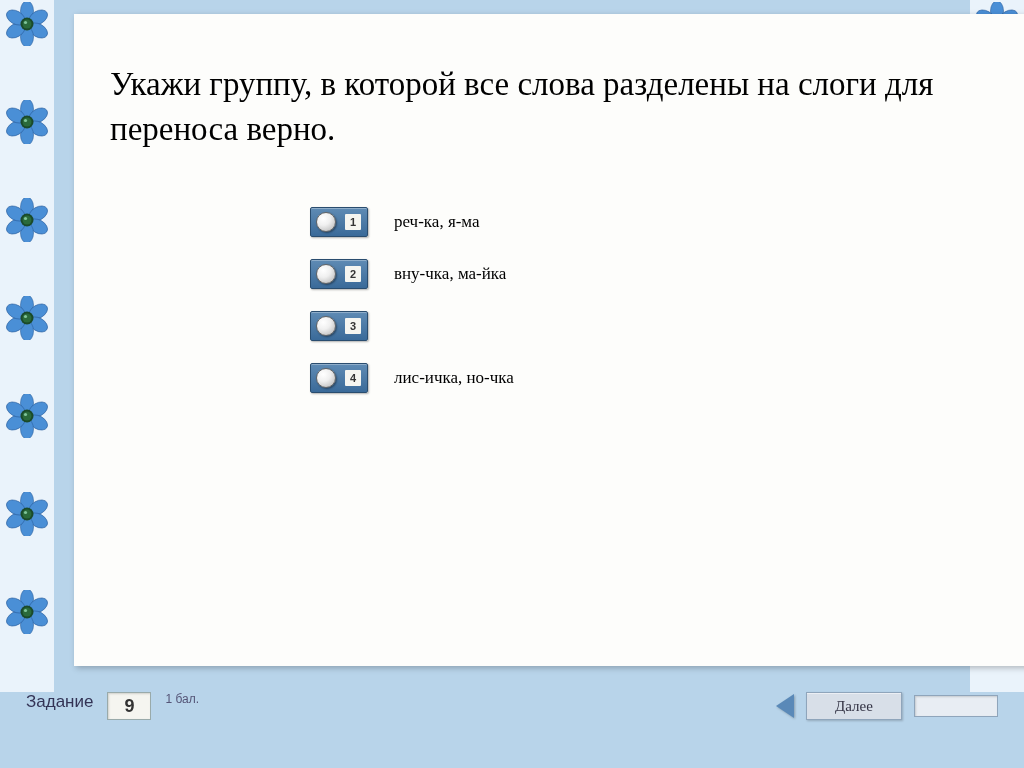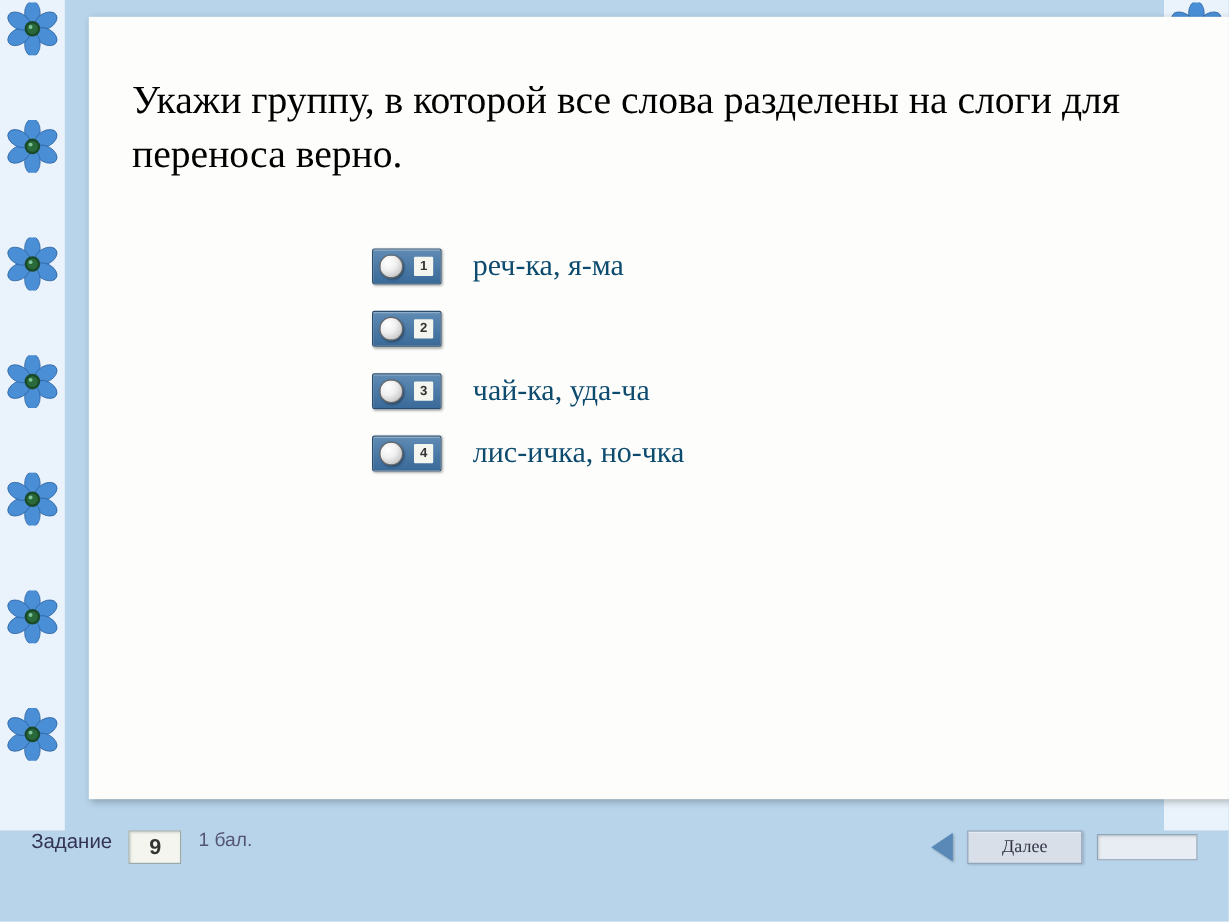--- a/index.html
+++ b/index.html
@@ -82,23 +82,23 @@
     font-family: Arial, sans-serif;
     font-size: 11px;
     font-weight: bold;
     color: #333;
     display: flex;
     align-items: center;
     justify-content: center;
     border-radius: 1px;
   }
   .option-text {
-    font-size: 25px;
+    font-size: 17px;
     margin-left: 26px;
-    color: #0c4a6e;
+    color: #000000;
   }
   .footer {
     position: absolute;
     left: 0;
     right: 0;
     bottom: 0;
     height: 76px;
     display: flex;
     align-items: flex-start;
     padding: 0 26px;
@@ -119,21 +119,21 @@
     align-items: center;
     justify-content: center;
     font-family: Arial, sans-serif;
     font-size: 18px;
     font-weight: bold;
     color: #333;
     box-shadow: inset 1px 1px 2px rgba(0,0,0,0.15);
   }
   .points {
     font-family: Arial, sans-serif;
-    font-size: 16px;
+    font-size: 12px;
     color: #557;
   }
   .next-group {
     margin-left: auto;
     display: flex;
     align-items: center;
     gap: 12px;
   }
   .arrow-left {
     width: 0; height: 0;
@@ -365,28 +365,28 @@
         <div class="radio-num">1</div>
       </div>
       <div class="option-text">реч-ка, я-ма</div>
     </div>
 
     <div class="option-row">
       <div class="radio-box">
         <div class="radio-circle"></div>
         <div class="radio-num">2</div>
       </div>
+      <div class="option-text">вну-чка, ма-йка</div>
     </div>
 
     <div class="option-row">
       <div class="radio-box">
         <div class="radio-circle"></div>
         <div class="radio-num">3</div>
       </div>
-      <div class="option-text">чай-ка, уда-ча</div>
     </div>
 
     <div class="option-row">
       <div class="radio-box">
         <div class="radio-circle"></div>
         <div class="radio-num">4</div>
       </div>
       <div class="option-text">лис-ичка, но-чка</div>
     </div>
 

